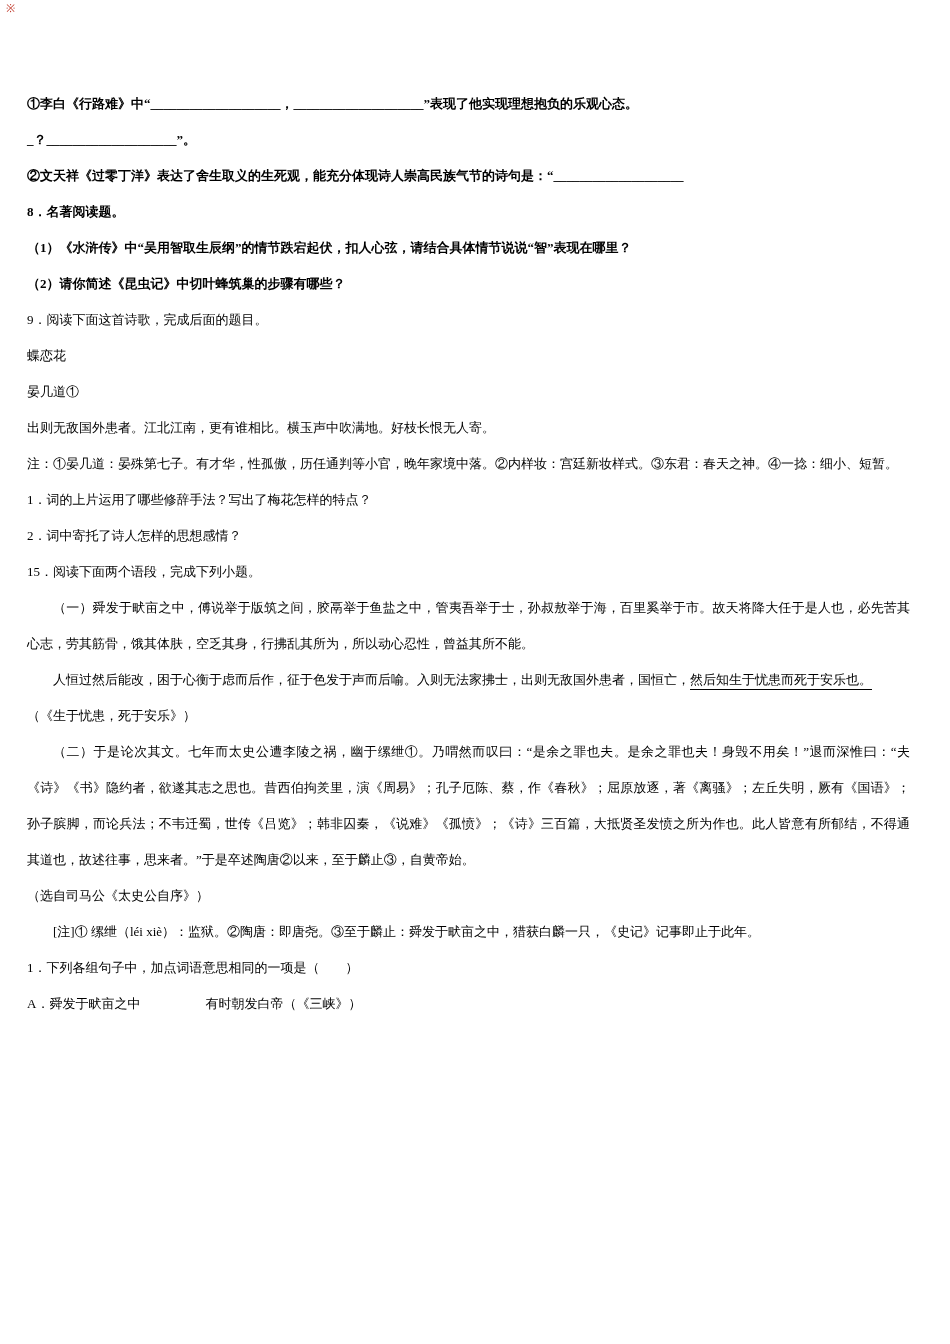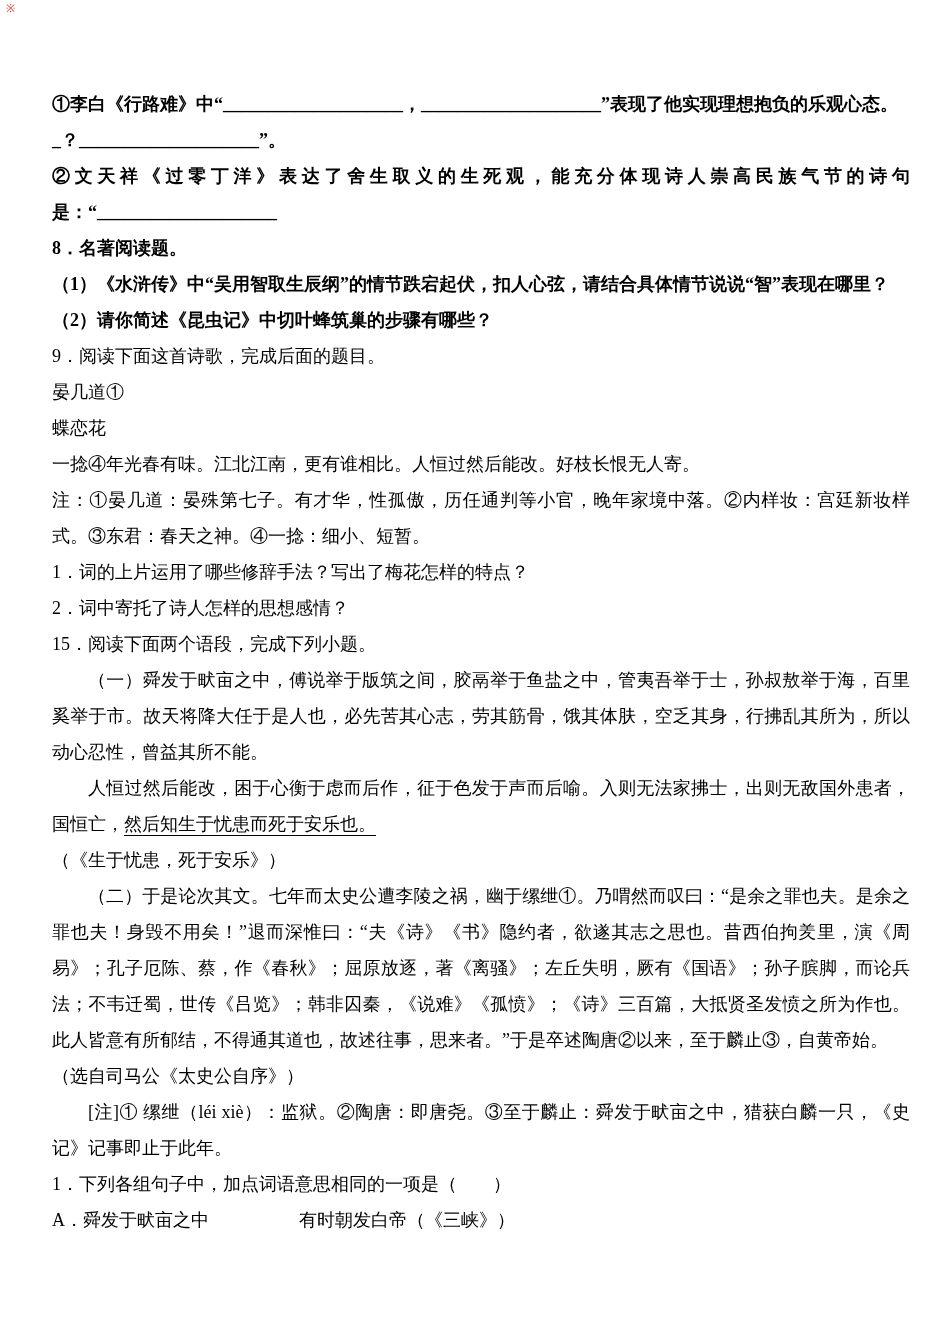--- a/index.html
+++ b/index.html
@@ -14,22 +14,22 @@
   }
   .corner-mark {
     position: absolute;
     top: 3px;
     left: 6px;
     font-size: 11px;
     color: #c0392b;
     line-height: 1;
   }
   .page {
-    padding: 86px 40px 0 52px;
-    font-size: 18px;
+    padding: 86px 40px 0 27px;
+    font-size: 13px;
     line-height: 36px;
   }
   .page p { margin: 0; }
   .b { font-weight: 700; }
   .just { text-align: justify; text-justify: inter-ideograph; }
   .ind { text-indent: 2em; }
   .u { text-decoration: underline; text-underline-offset: 5px; text-decoration-thickness: 1px; }
 </style>
 </head>
 <body>
@@ -41,23 +41,23 @@
   <p class="b just">①李白《行路难》中“____________________，____________________”表现了他实现理想抱负的乐观心态。</p>
   <p class="b">_？____________________”。</p>
   <p class="b just">②文天祥《过零丁洋》表达了舍生取义的生死观，能充分体现诗人崇高民族气节的诗句是：“____________________</p>
 
   <p class="b">8．名著阅读题。</p>
   <p class="b just">（1）《水浒传》中“吴用智取生辰纲”的情节跌宕起伏，扣人心弦，请结合具体情节说说“智”表现在哪里？</p>
   <p class="b just">（2）请你简述《昆虫记》中切叶蜂筑巢的步骤有哪些？</p>
 
 
   <p>9．阅读下面这首诗歌，完成后面的题目。</p>
+  <p>蝶恋花</p>
   <p>晏几道①</p>
-  <p>蝶恋花</p>
-  <p class="just">一捻④年光春有味。江北江南，更有谁相比。人恒过然后能改。好枝长恨无人寄。</p>
+  <p class="just">出则无敌国外患者。江北江南，更有谁相比。横玉声中吹满地。好枝长恨无人寄。</p>
   <p class="just">注：①晏几道：晏殊第七子。有才华，性孤傲，历任通判等小官，晚年家境中落。②内样妆：宫廷新妆样式。③东君：春天之神。④一捻：细小、短暂。</p>
   <p>1．词的上片运用了哪些修辞手法？写出了梅花怎样的特点？</p>
   <p>2．词中寄托了诗人怎样的思想感情？</p>
 
   <p>15．阅读下面两个语段，完成下列小题。</p>
   <p class="just ind">（一）舜发于畎亩之中，傅说举于版筑之间，胶鬲举于鱼盐之中，管夷吾举于士，孙叔敖举于海，百里奚举于市。故天将降大任于是人也，必先苦其心志，劳其筋骨，饿其体肤，空乏其身，行拂乱其所为，所以动心忍性，曾益其所不能。</p>
   <p class="just ind"><span>人恒过然后能改，困于心衡于虑而后作，征于色发于声而后喻。入则无法家拂士，出则无敌国外患者，国恒亡，</span><span class="u">然后知生于忧患而死于安乐也。</span></p>
   <p>（《生于忧患，死于安乐》）</p>
   <p class="just ind">（二）于是论次其文。七年而太史公遭李陵之祸，幽于缧绁①。乃喟然而叹曰：“是余之罪也夫。是余之罪也夫！身毁不用矣！”退而深惟曰：“夫《诗》《书》隐约者，欲遂其志之思也。昔西伯拘羑里，演《周易》；孔子厄陈、蔡，作《春秋》；屈原放逐，著《离骚》；左丘失明，厥有《国语》；孙子膑脚，而论兵法；不韦迁蜀，世传《吕览》；韩非囚秦，《说难》《孤愤》；《诗》三百篇，大抵贤圣发愤之所为作也。此人皆意有所郁结，不得通其道也，故述往事，思来者。”于是卒述陶唐②以来，至于麟止③，自黄帝始。</p>
   <p>（选自司马公《太史公自序》）</p>

